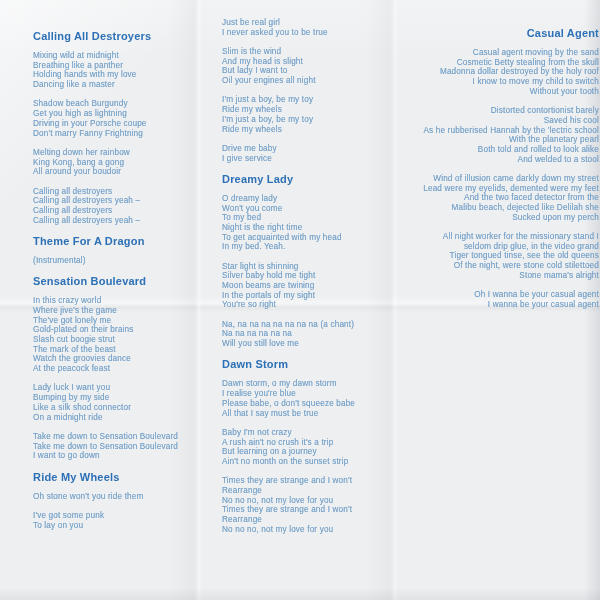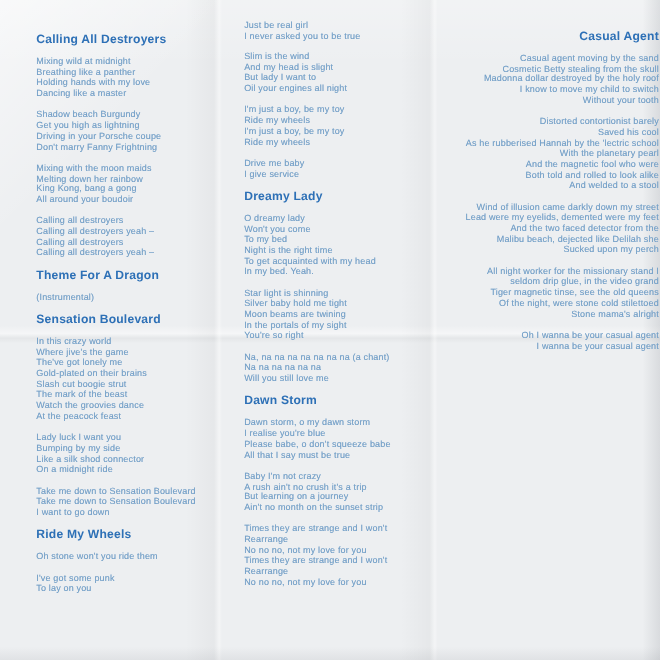--- a/index.html
+++ b/index.html
@@ -109,21 +109,20 @@
         <div class="lyric-line">Holding hands with my love</div>
         <div class="lyric-line">Dancing like a master</div>
       </div>
       <div class="stanza">
         <div class="lyric-line">Shadow beach Burgundy</div>
         <div class="lyric-line">Get you high as lightning</div>
         <div class="lyric-line">Driving in your Porsche coupe</div>
         <div class="lyric-line">Don't marry Fanny Frightning</div>
       </div>
       <div class="stanza">
-        <div class="lyric-line">Mixing with the moon maids</div>
         <div class="lyric-line">Melting down her rainbow</div>
         <div class="lyric-line">King Kong, bang a gong</div>
         <div class="lyric-line">All around your boudoir</div>
       </div>
       <div class="stanza">
         <div class="lyric-line">Calling all destroyers</div>
         <div class="lyric-line">Calling all destroyers yeah –</div>
         <div class="lyric-line">Calling all destroyers</div>
         <div class="lyric-line">Calling all destroyers yeah –</div>
       </div>
@@ -233,35 +232,34 @@
         <div class="lyric-line">Cosmetic Betty stealing from the skull</div>
         <div class="lyric-line">Madonna dollar destroyed by the holy roof</div>
         <div class="lyric-line">I know to move my child to switch</div>
         <div class="lyric-line">Without your tooth</div>
       </div>
       <div class="stanza">
         <div class="lyric-line">Distorted contortionist barely</div>
         <div class="lyric-line">Saved his cool</div>
         <div class="lyric-line">As he rubberised Hannah by the 'lectric school</div>
         <div class="lyric-line">With the planetary pearl</div>
-        <div class="lyric-line">And the magnetic fool who were</div>
         <div class="lyric-line">Both told and rolled to look alike</div>
         <div class="lyric-line">And welded to a stool</div>
       </div>
       <div class="stanza">
         <div class="lyric-line">Wind of illusion came darkly down my street</div>
         <div class="lyric-line">Lead were my eyelids, demented were my feet</div>
         <div class="lyric-line">And the two faced detector from the</div>
         <div class="lyric-line">Malibu beach, dejected like Delilah she</div>
         <div class="lyric-line">Sucked upon my perch</div>
       </div>
       <div class="stanza">
         <div class="lyric-line">All night worker for the missionary stand I</div>
         <div class="lyric-line">seldom drip glue, in the video grand</div>
-        <div class="lyric-line">Tiger magnetic tinse, see the old queens</div>
+        <div class="lyric-line">Tiger tongued tinse, see the old queens</div>
         <div class="lyric-line">Of the night, were stone cold stilettoed</div>
         <div class="lyric-line">Stone mama's alright</div>
       </div>
       <div class="stanza">
         <div class="lyric-line">Oh I wanna be your casual agent</div>
         <div class="lyric-line">I wanna be your casual agent</div>
       </div>
     </div>
 </div>
 

